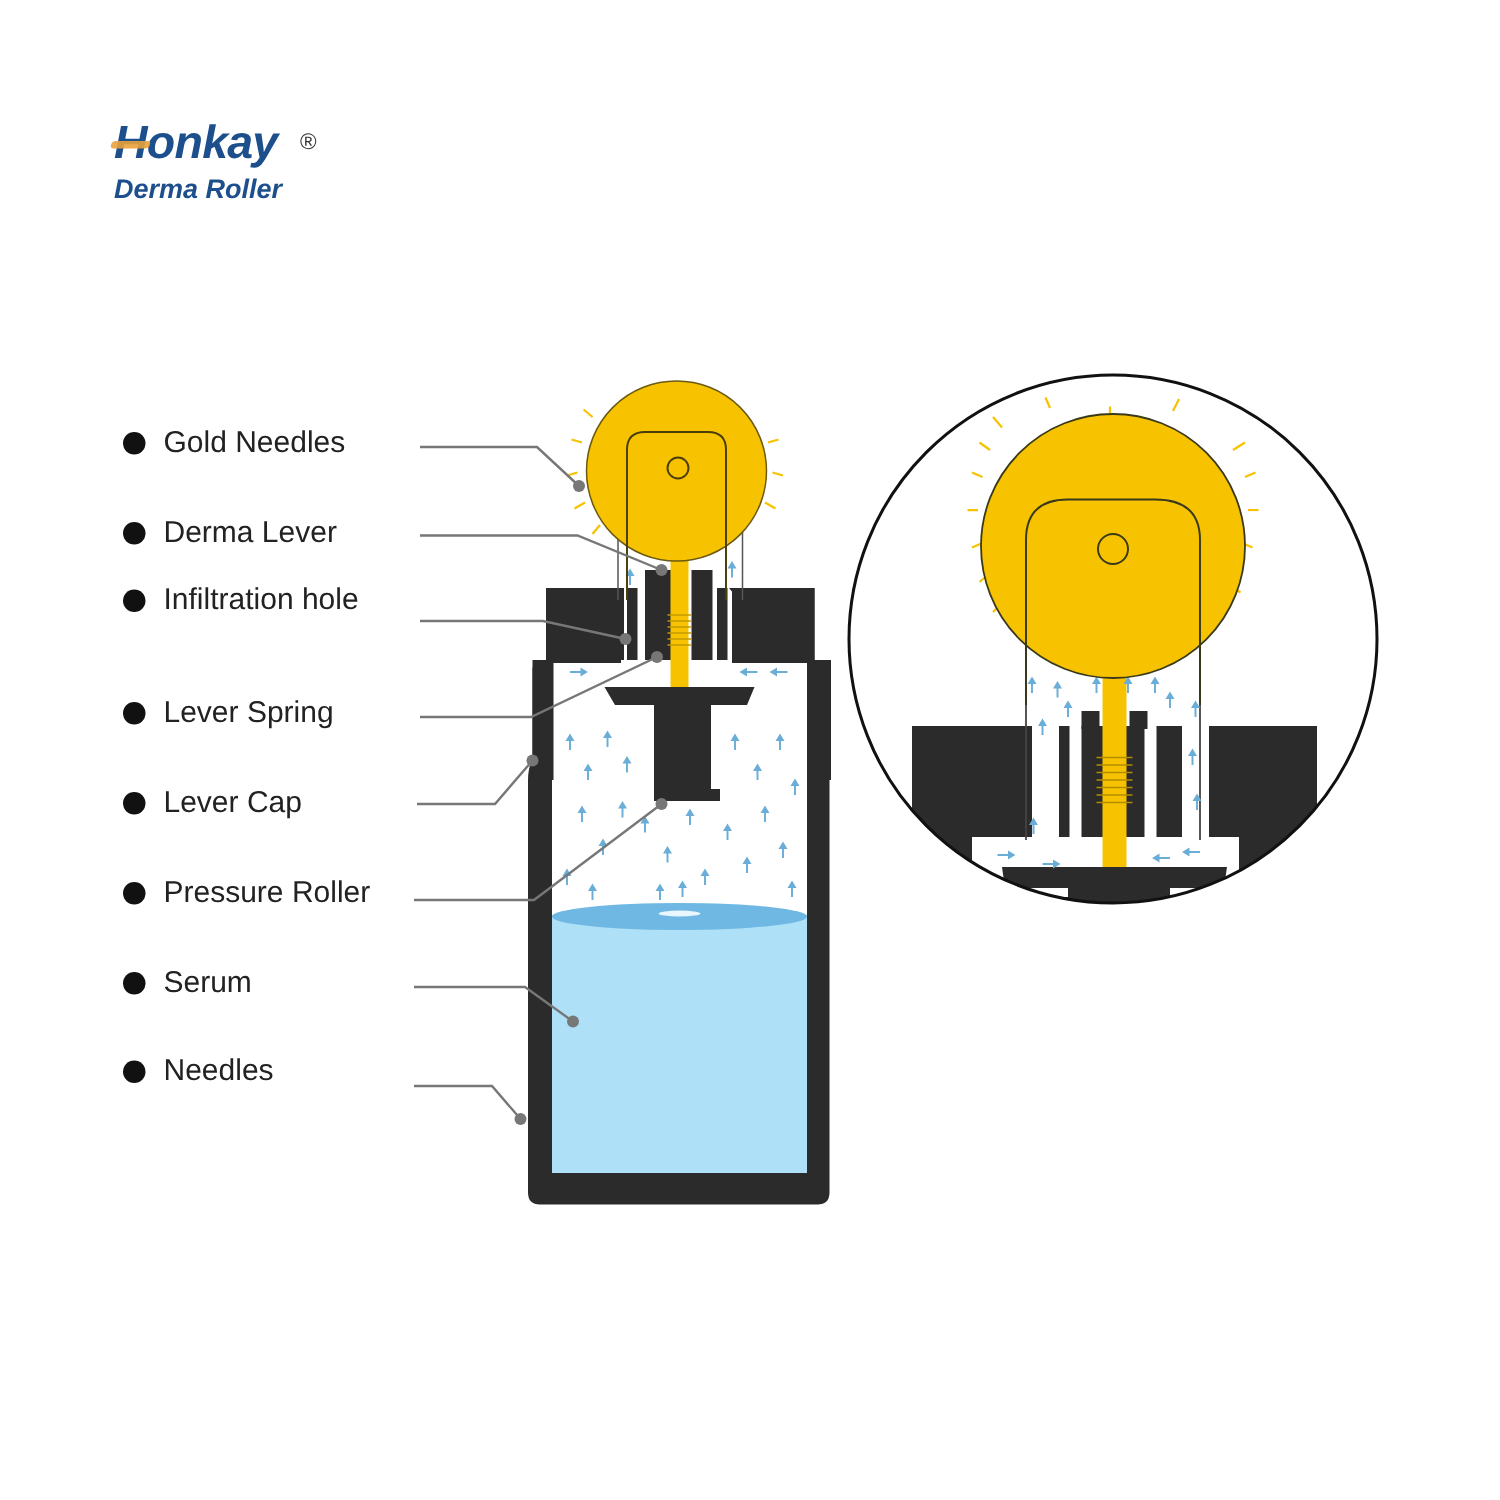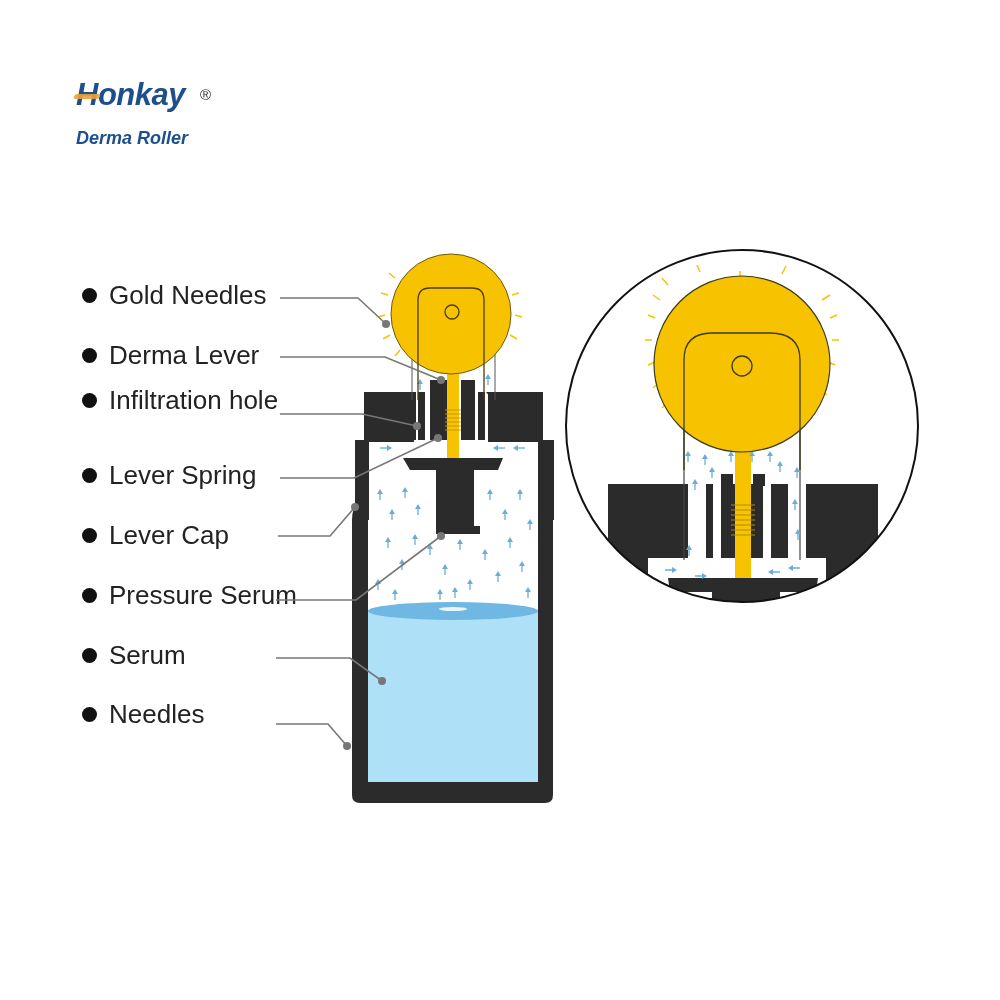--- a/index.html
+++ b/index.html
@@ -1,25 +1,25 @@
 <!DOCTYPE html>
 <html><head>
   <meta charset="utf-8">
   <style>
     html, body { margin: 0; padding: 0; background: #ffffff; }
     body { width: 1000px; height: 1000px; position: relative; overflow: hidden; font-family: "Liberation Sans", sans-serif; }
     .logo { position: absolute; left: 76px; top: 78px; }
     .logo-brand { font-family: "Liberation Sans", sans-serif; font-weight: bold; font-style: italic; font-size: 31px; color: #1d4f8c; letter-spacing: -0.5px; line-height: 34px; position: relative; }
     .logo-brand .swoosh { position: absolute; left: -2px; top: 16px; width: 26px; height: 5px; background: #e9a23b; border-radius: 3px; transform: skewX(-20deg); opacity: 0.9; }
     .logo-reg { position: absolute; left: 124px; top: 0px; font-size: 15px; color: #333; font-style: normal; font-weight: normal; }
-    .logo-sub { font-weight: bold; font-style: italic; font-size: 18px; color: #1d4f8c; margin-top: 16px; }
+    .logo-sub { font-weight: bold; font-style: italic; font-size: 18px; color: #1d4f8c; margin-top: 4px; }
     .labels { position: absolute; left: 82px; top: 280px; }
     .label-row { position: absolute; left: 0; height: 30px; display: flex; align-items: center; white-space: nowrap; }
     .bullet { width: 15px; height: 15px; border-radius: 50%; background: #111; margin-right: 12px; flex: 0 0 auto; }
-    .label-text { font-size: 26px; color: #222; }
+    .label-text { font-size: 20px; color: #222; }
     svg.diagram { position: absolute; left: 0; top: 0; }
   </style>
 </head>
 <body>
 
 <div class="logo">
   <div class="logo-brand">
     <span class="swoosh"></span>
     <span>Honkay</span>
     <span class="logo-reg">®</span>
@@ -43,21 +43,21 @@
   <div class="label-row" style="top:180px">
       <span class="bullet"></span>
       <span class="label-text">Lever Spring</span>
     </div>
   <div class="label-row" style="top:240px">
       <span class="bullet"></span>
       <span class="label-text">Lever Cap</span>
     </div>
   <div class="label-row" style="top:300px">
       <span class="bullet"></span>
-      <span class="label-text">Pressure Serum</span>
+      <span class="label-text">Pressure Roller</span>
     </div>
   <div class="label-row" style="top:360px">
       <span class="bullet"></span>
       <span class="label-text">Serum</span>
     </div>
   <div class="label-row" style="top:419px">
       <span class="bullet"></span>
       <span class="label-text">Needles</span>
     </div>
 </div>

